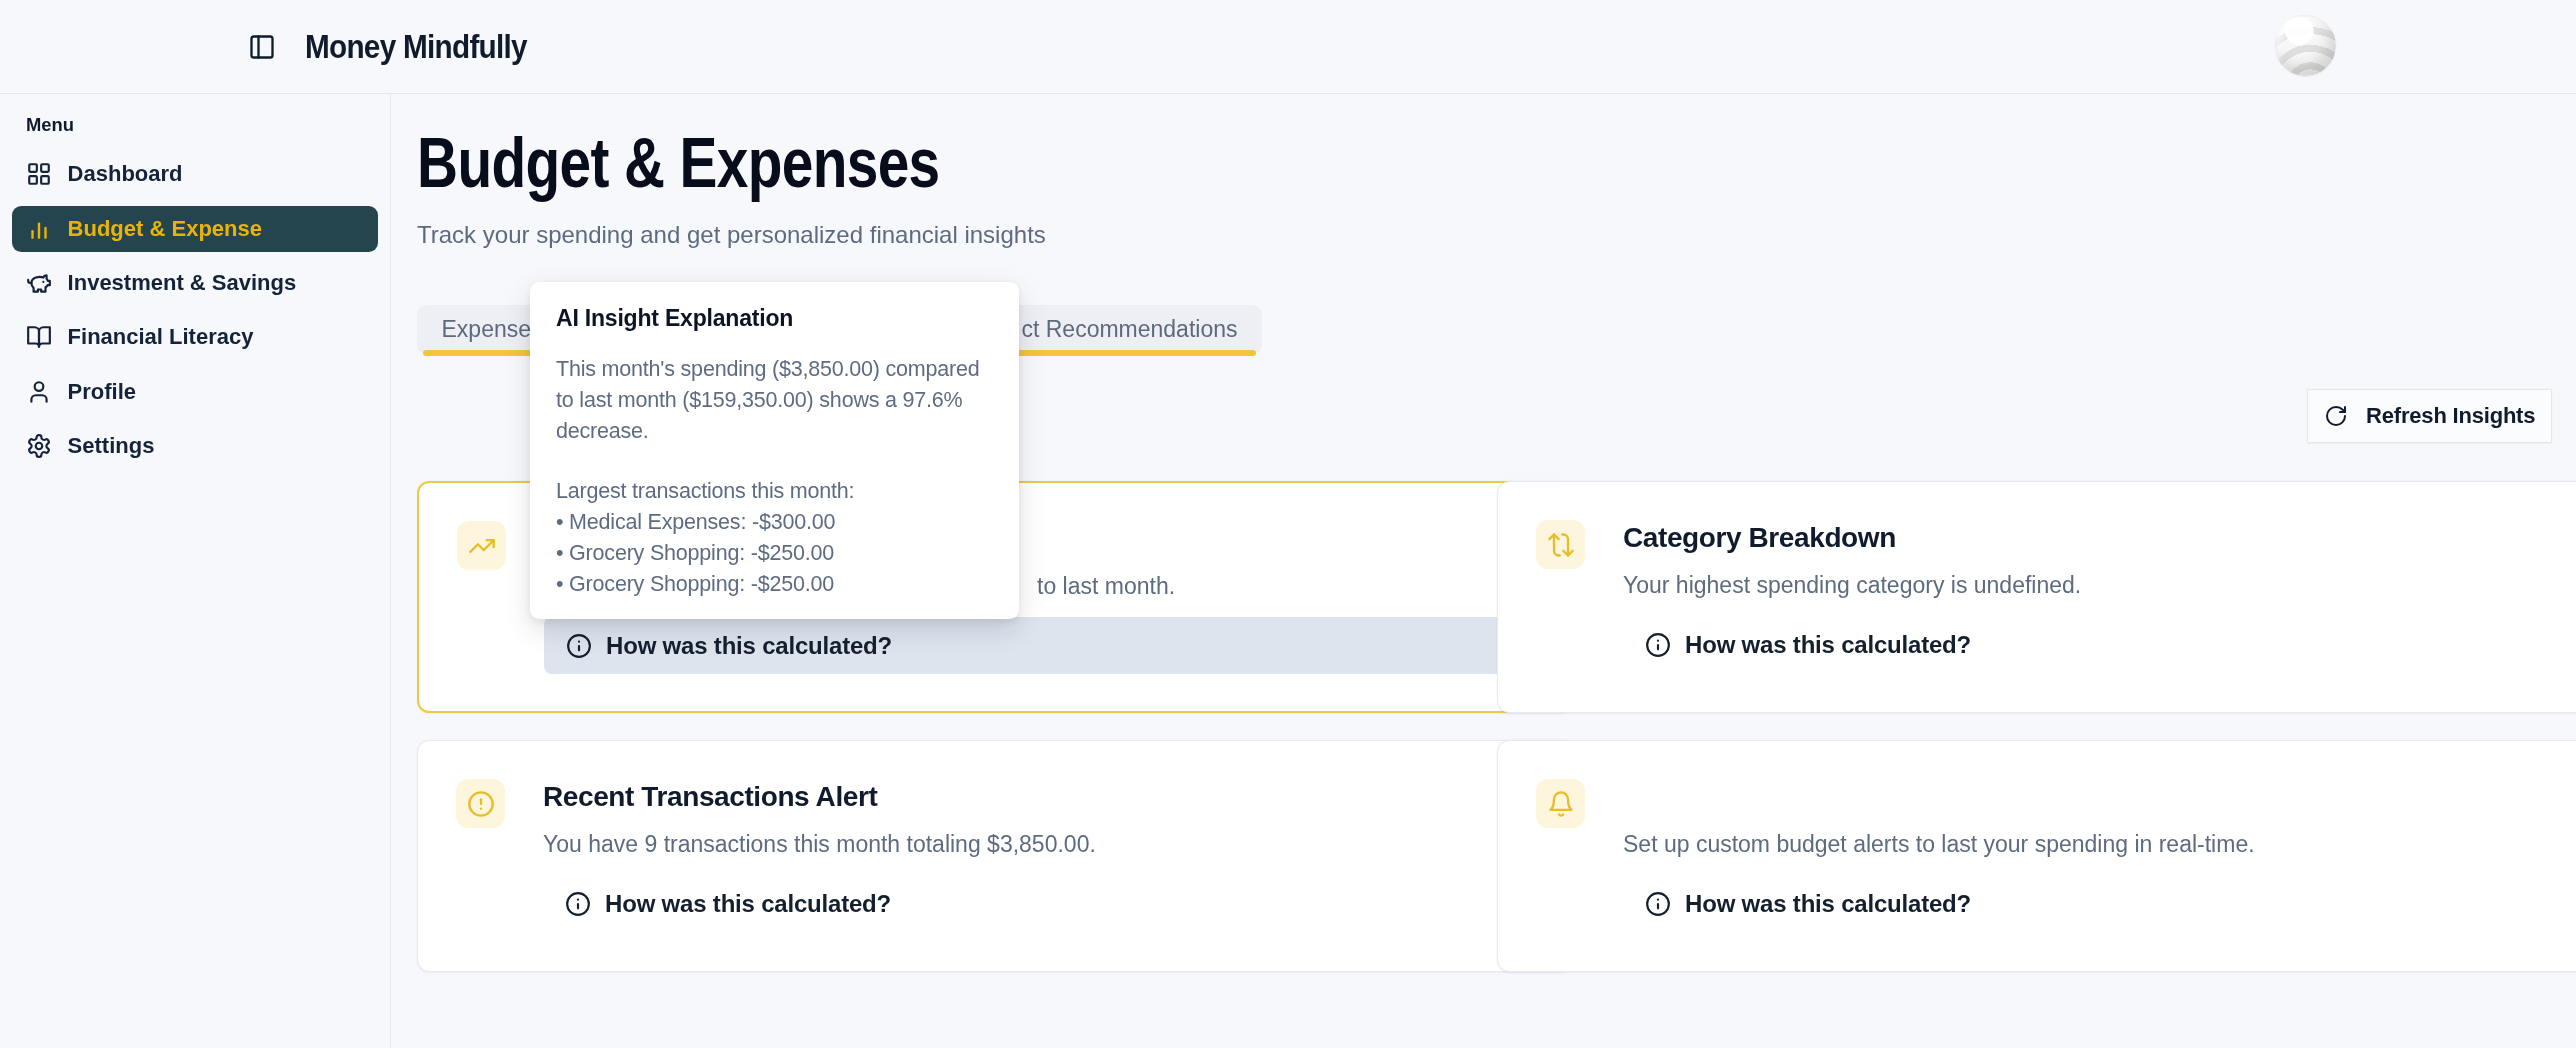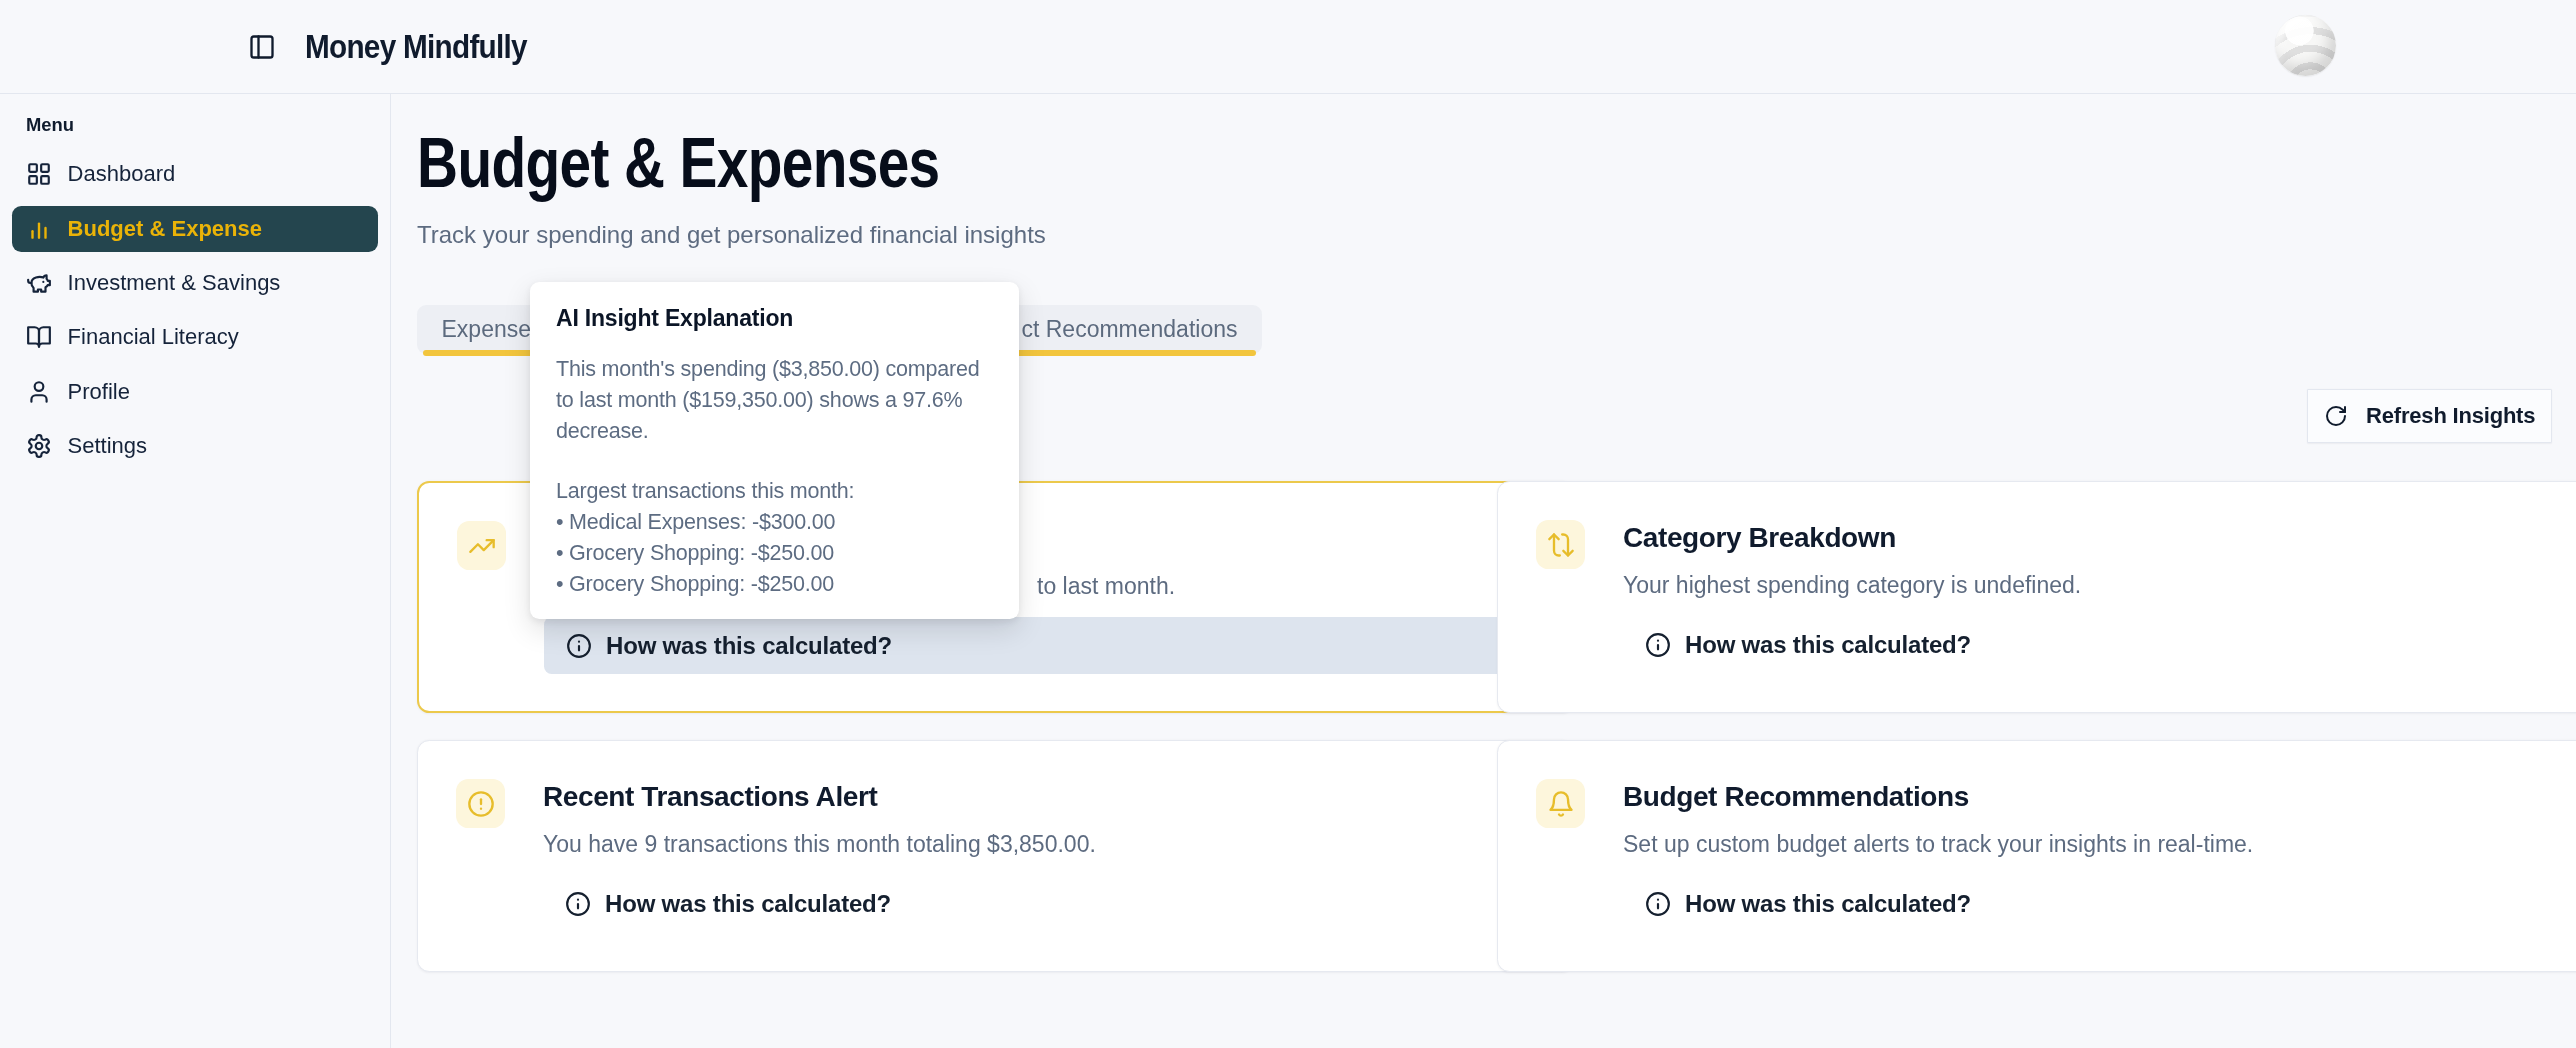--- a/index.html
+++ b/index.html
@@ -16,21 +16,21 @@
       radial-gradient(circle at 40% 26%, rgba(255,255,255,.95) 0 24%, rgba(255,255,255,0) 25%),
       repeating-radial-gradient(circle at 58% 118%, #dfdfdf 0 7px, #f7f7f6 7px 17.6px);
     box-shadow: inset -6.1px -9.2px 14px rgba(0,0,0,.14), inset 4.6px 6.1px 9.2px rgba(255,255,255,.85), 0 0.8px 1.5px rgba(0,0,0,.08);
     cursor:pointer;}
 
   
   .sidebar{position:absolute;top:94px;left:0;width:391px;height:955px;border-right:1.5px solid #e3e7ef;padding-top:20px;}
   .menu-label{margin:0 0 15.3px 26px;font-size:18.4px;font-weight:bold;color:#0f1b2d;}
   .nav{display:flex;flex-direction:column;gap:8.4px;padding:0 12.3px;}
   .nav-item{height:46px;border-radius:9.2px;display:flex;align-items:center;gap:15.3px;padding:0 14px;
-    font-size:22px;color:#15233a;font-weight:400;cursor:pointer;white-space:nowrap;}
+    font-size:22px;color:#15233a;font-weight:700;cursor:pointer;white-space:nowrap;}
   .nav-item svg{width:26px;height:26px;flex:0 0 26px;}
   .nav-item.active{background:#24454e;color:#eab308;font-weight:bold;}
 
   
   .page-title{position:absolute;left:417px;top:126px;margin:0;font-size:71px;line-height:1.05;font-weight:bold;color:#070d1a;letter-spacing:-0.8px;transform:scaleX(.8);transform-origin:left;white-space:nowrap;}
   .page-sub{position:absolute;left:417px;top:221px;font-size:24px;color:#5d6b80;white-space:nowrap;}
 
   
   .tabs{position:absolute;left:417px;top:305px;width:845px;height:49px;background:#edeff4;border-radius:9.2px;}
   .tabs::after{content:"";position:absolute;left:6.1px;right:6.1px;bottom:-1.5px;height:5.4px;border-radius:3.1px;background:#f2c53d;}
@@ -269,22 +269,21 @@
 
 <div class="card c4">
   <div class="tile">
     <span>
       <svg width="28" height="28" viewBox="0 0 24 24" fill="none" stroke="currentColor" stroke-width="2" stroke-linecap="round" stroke-linejoin="round">
           <path d="M6 8a6 6 0 0 1 12 0c0 7 3 9 3 9H3s3-2 3-9"></path>
           <path d="M10.3 21a1.94 1.94 0 0 0 3.4 0"></path>
         </svg>
     </span>
   </div>
-  <div class="card-title">Budget Recommendations</div>
-  <div class="card-sub">Set up custom budget alerts to track your insights in real-time.</div>
+  <div class="card-sub">Set up custom budget alerts to last your spending in real-time.</div>
   <div class="calc-row">
     <span class="info">
       <svg width="26" height="26" viewBox="0 0 24 24" fill="none" stroke="currentColor" stroke-width="2" stroke-linecap="round" stroke-linejoin="round">
           <circle cx="12" cy="12" r="10"></circle>
           <path d="M12 16v-4"></path>
           <path d="M12 8h.01"></path>
         </svg>
     </span>
     <span class="calc-label">How was this calculated?</span>
     <span class="spacer"></span>

